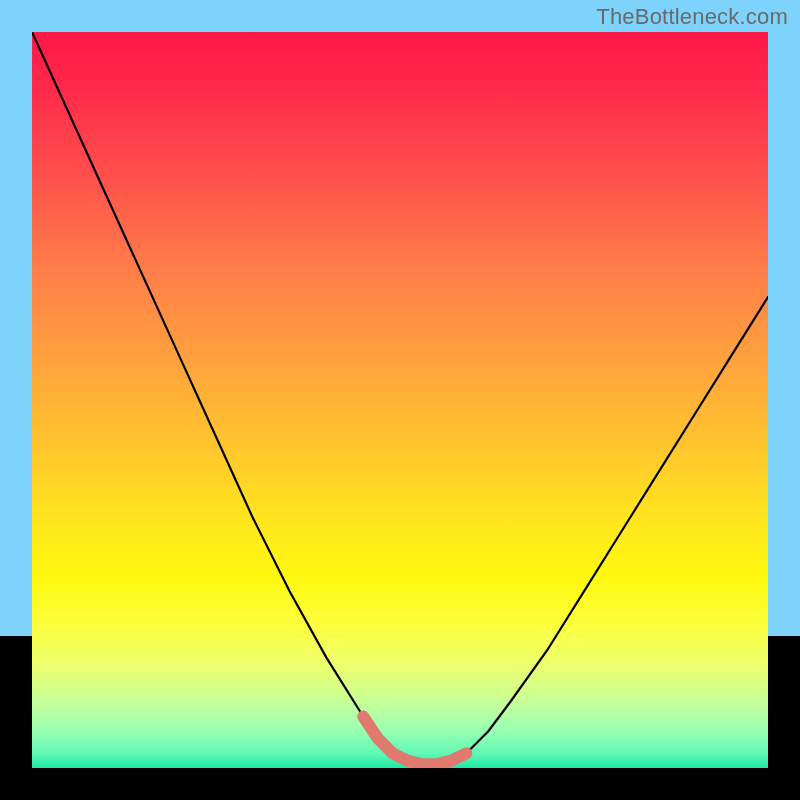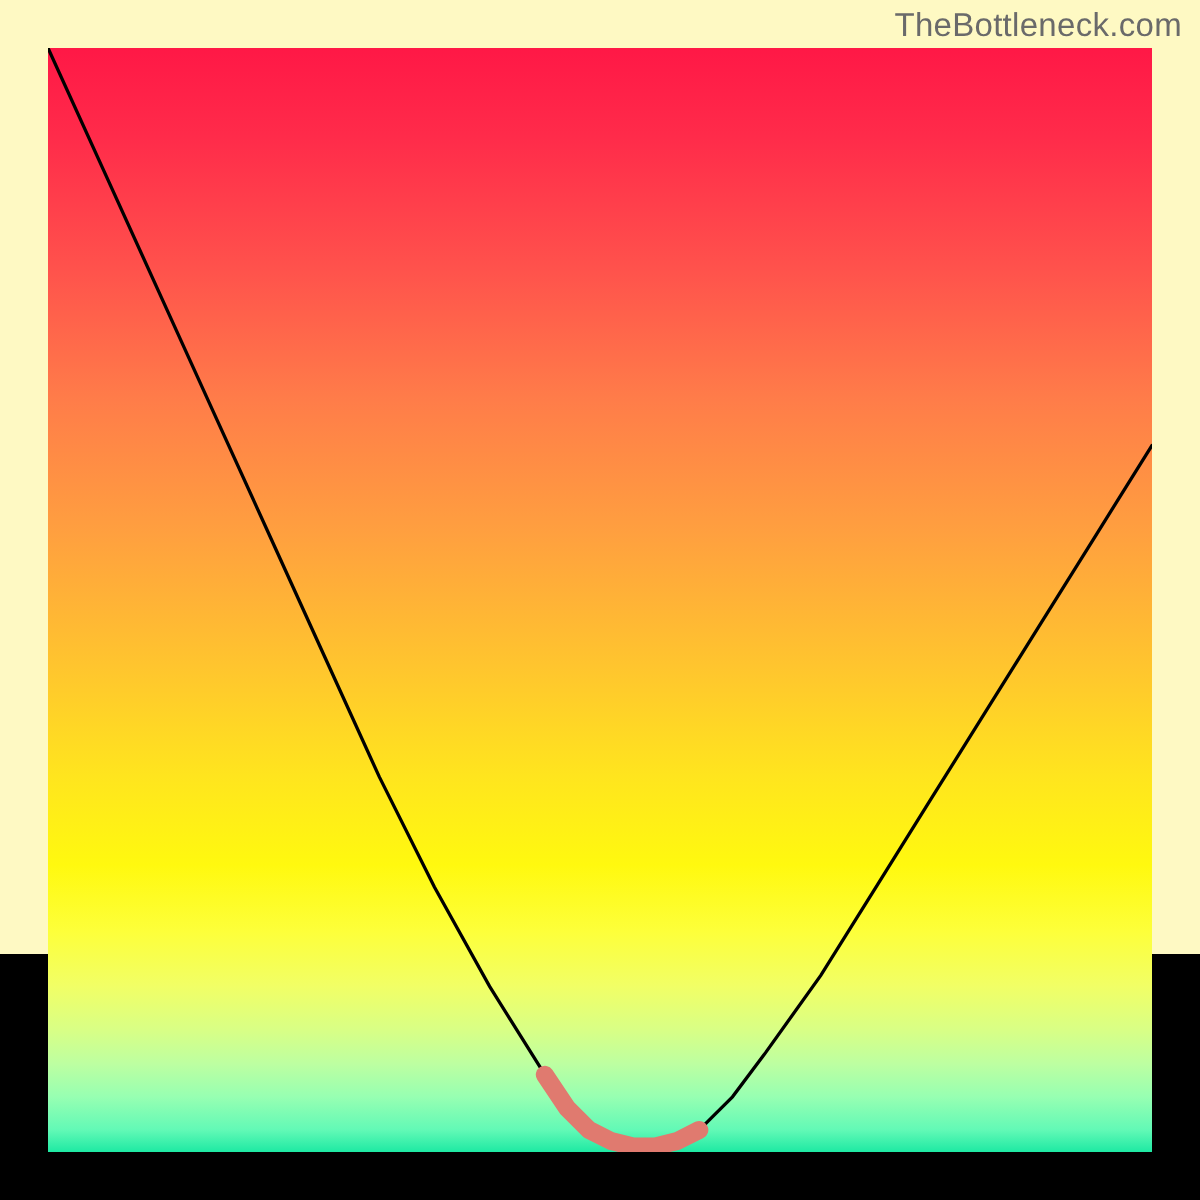--- a/index.html
+++ b/index.html
@@ -8,21 +8,21 @@
     width: 800px;
     height: 800px;
     background: #000;
     overflow: hidden;
     font-family: Arial, Helvetica, sans-serif;
   }
   .frame {
     position: relative;
     width: 800px;
     height: 636px;
-    background: #fef9c3;
+    background: #7dd3fc;
   }
   .watermark {
     position: absolute;
     top: 4px;
     right: 12px;
     color: #6a6a6a;
     font-size: 22px;
     font-weight: 500;
     letter-spacing: 0.2px;
     z-index: 30;

